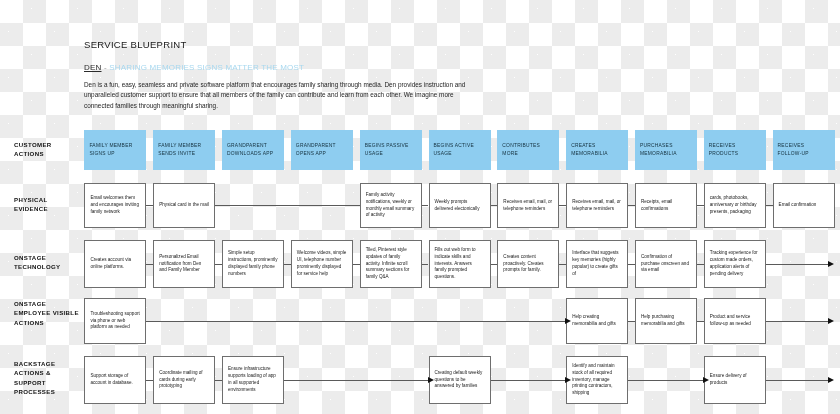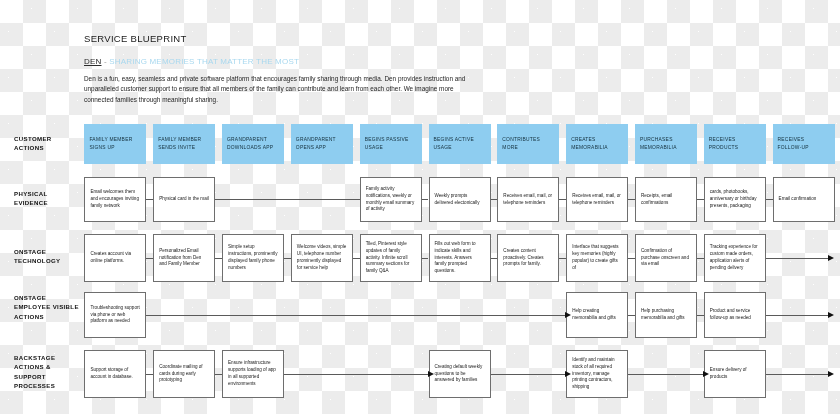--- a/index.html
+++ b/index.html
@@ -23,20 +23,21 @@
       linear-gradient(45deg, #ececec 25%, transparent 25%, transparent 75%, #ececec 75%);
     background-size: 46px 46px;
     background-position: 0 0, 23px 23px;
     z-index: 0;
   }
 
   .sheet {
     position: absolute;
     inset: 0;
     z-index: 1;
+    margin-top: 6px;
   }
 
   
   .header {
     position: absolute;
     left: 84px;
     top: 33px;
     width: 420px;
   }
   .blueprint-title {
@@ -125,21 +126,21 @@
 </head>
 <body>
 
 <div class="checker"></div>
 
 <div class="sheet">
 
   <div class="header">
     <div class="blueprint-title">SERVICE BLUEPRINT</div>
     <div class="subtitle-row">
-      <span class="subtitle-brand">DEN</span><span class="subtitle-dash"> - </span><span class="subtitle-tag">SHARING MEMORIES THAT MATTER THE MOST</span>
+      <span class="subtitle-brand">DEN</span><span class="subtitle-dash"> - </span><span class="subtitle-tag">SHARING MEMORIES SIGNS MATTER THE MOST</span>
     </div>
     <div class="intro">Den is a fun, easy, seamless and private software platform that encourages family sharing through media. Den provides instruction and unparalleled customer support to ensure that all members of the family can contribute and learn from each other. We imagine more connected families through meaningful sharing.</div>
   </div>
 
   <div class="row-label" style="top:134px">CUSTOMER ACTIONS</div>
   <div class="row-label" style="top:189px">PHYSICAL EVIDENCE</div>
   <div class="row-label" style="top:247px">ONSTAGE TECHNOLOGY</div>
   <div class="row-label" style="top:293px">ONSTAGE EMPLOYEE VISIBLE ACTIONS</div>
   <div class="row-label" style="top:353px">BACKSTAGE ACTIONS &amp; SUPPORT PROCESSES</div>
 

